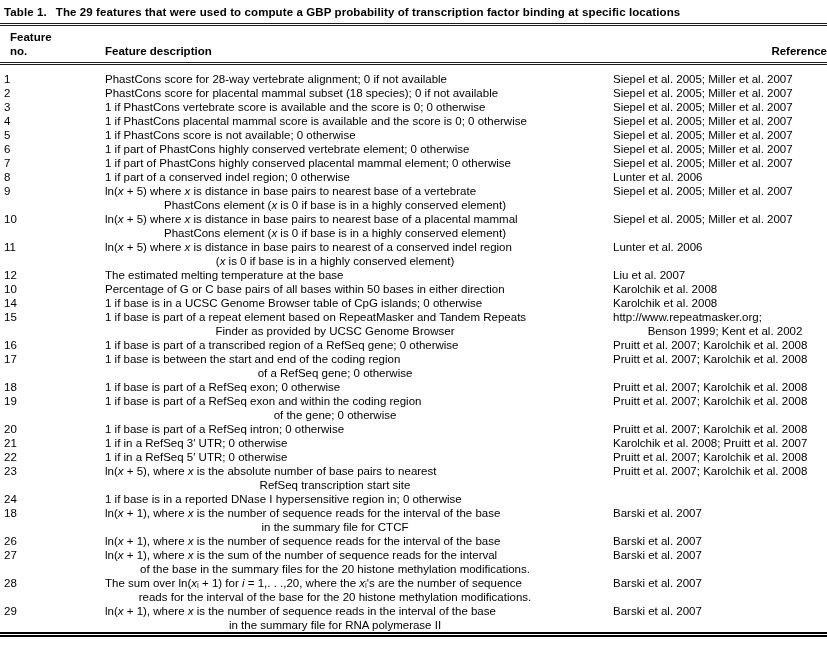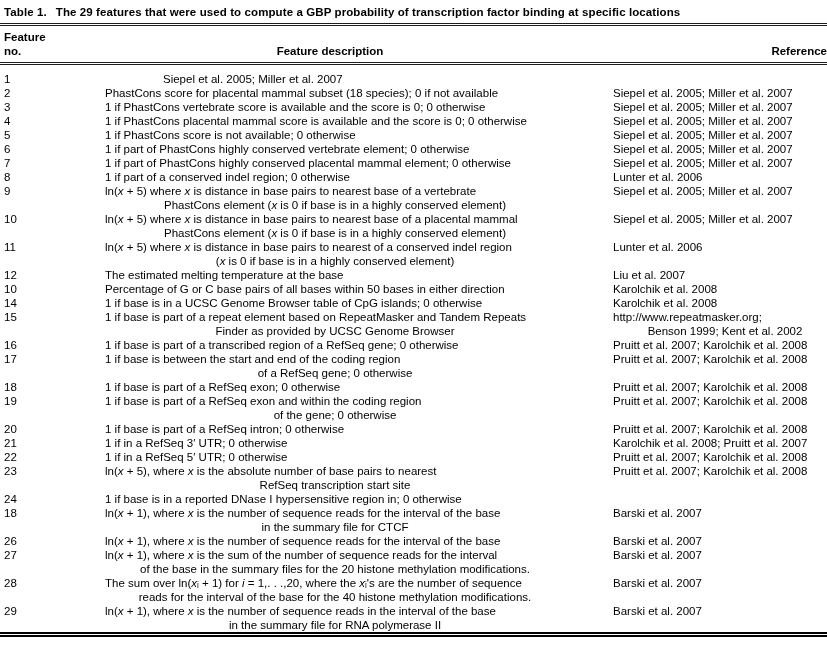--- a/index.html
+++ b/index.html
@@ -38,22 +38,22 @@
   }
   .header-grid {
     display: grid;
     grid-template-columns: 105px 450px 1fr;
     align-items: end;
     font-weight: 700;
     font-size: 11.5px;
     line-height: 14px;
     padding: 4px 0 4px 0;
   }
-  .header-no { padding-left: 4px; }
-  .header-desc { text-align: center; }
+  .header-no { padding-left: 4px; margin-left: 6px; }
+  .header-desc { text-align: left; }
   .header-ref { text-align: right; padding-left: 58px; }
   .tbody {
     padding-top: 7px;
     font-size: 11.5px;
     line-height: 14px;
   }
   .row {
     display: grid;
     grid-template-columns: 105px 450px 1fr;
     align-items: start;
@@ -82,20 +82,23 @@
     </div>
     <div class="header-desc">Feature description</div>
     <div class="header-ref">Reference</div>
   </div>
 
   <div class="rule-double"></div>
 
   <div class="tbody">
       <div class="row">
         <div class="cell-no">1</div>
+        <div class="cell-desc">
+          <div class="line">PhastCons score for 28-way vertebrate alignment; 0 if not available</div>
+        </div>
         <div class="cell-ref">
           <div class="line">Siepel et al. 2005; Miller et al. 2007</div>
         </div>
       </div>
       <div class="row">
         <div class="cell-no">2</div>
         <div class="cell-desc">
           <div class="line">PhastCons score for placental mammal subset (18 species); 0 if not available</div>
         </div>
         <div class="cell-ref">
@@ -331,21 +334,21 @@
           <div class="line cont">of the base in the summary files for the 20 histone methylation modifications.</div>
         </div>
         <div class="cell-ref">
           <div class="line">Barski et al. 2007</div>
         </div>
       </div>
       <div class="row">
         <div class="cell-no">28</div>
         <div class="cell-desc">
           <div class="line">The sum over ln(<i>x</i>ᵢ + 1) for <i>i</i> = 1,. . .,20, where the <i>x</i>ᵢ's are the number of sequence</div>
-          <div class="line cont">reads for the interval of the base for the 40 histone methylation modifications.</div>
+          <div class="line cont">reads for the interval of the base for the 20 histone methylation modifications.</div>
         </div>
         <div class="cell-ref">
           <div class="line">Barski et al. 2007</div>
         </div>
       </div>
       <div class="row">
         <div class="cell-no">29</div>
         <div class="cell-desc">
           <div class="line">ln(<i>x</i> + 1), where <i>x</i> is the number of sequence reads in the interval of the base</div>
           <div class="line cont">in the summary file for RNA polymerase II</div>

